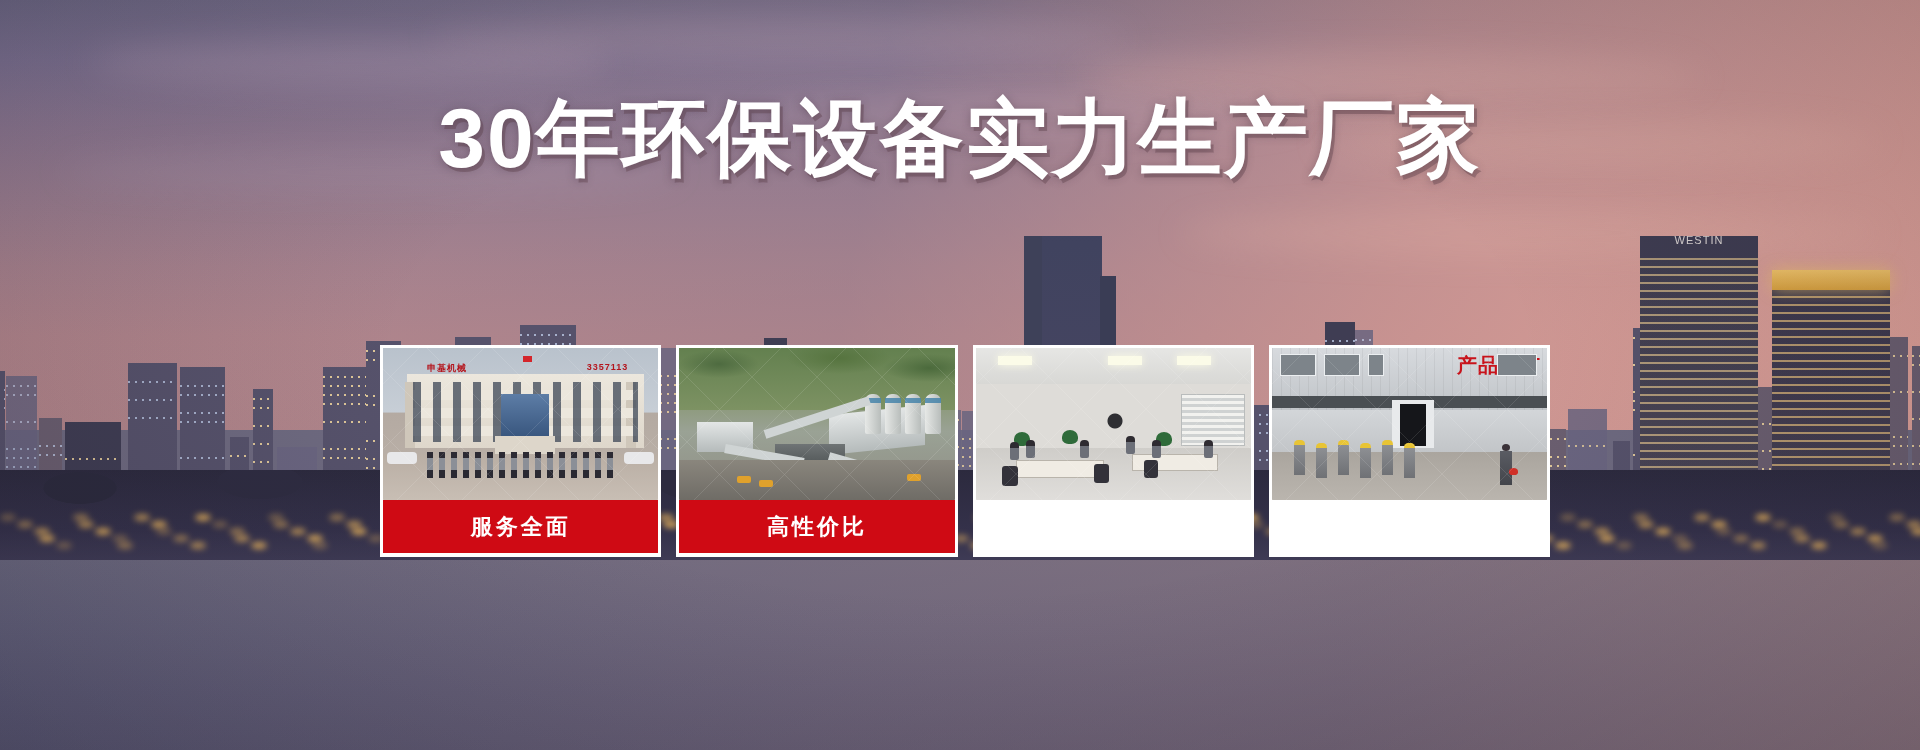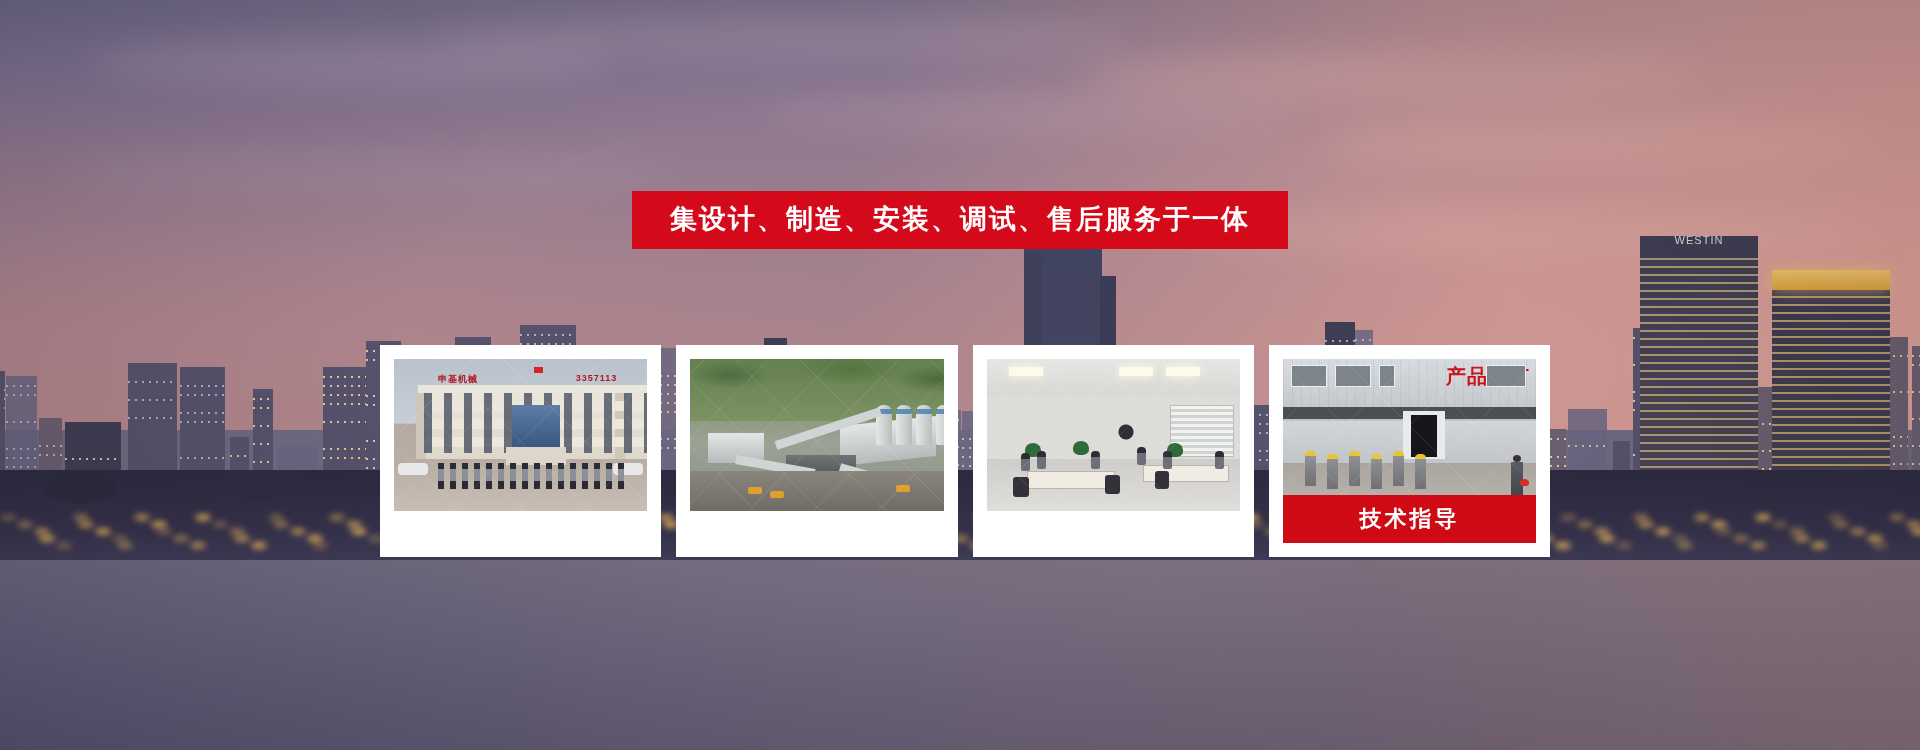--- a/index.html
+++ b/index.html
@@ -128,21 +128,21 @@
     font-size:27px;line-height:1;font-weight:bold;letter-spacing:2px;
     padding:15px 38px 16px;white-space:nowrap;
   }
 
   
   .cards{
     position:absolute;left:380px;top:345px;width:1170px;height:212px;
     display:flex;gap:15px;
   }
   .card{
-    width:285px;height:212px;background:#ffffff;padding:14px;box-sizing:border-box;
+    width:285px;height:212px;background:#ffffff;padding:3px;box-sizing:border-box;
     display:flex;flex-direction:column;
   }
   .thumb{
     position:relative;width:100%;height:152px;overflow:hidden;background:#9aa0a8;
   }
   .cap{
     height:53px;background:#cf0a14;color:#fff;display:flex;align-items:center;
     justify-content:center;font-size:22px;font-weight:bold;letter-spacing:3px;
   }
   .wm{position:absolute;inset:0;opacity:.22;
@@ -846,22 +846,22 @@
       <div class="ripple" style="top: 134px; opacity: 0.065;"></div>
       <div class="ripple" style="top: 142px; opacity: 0.02;"></div>
       <div class="ripple" style="top: 147px; opacity: 0.035;"></div>
       <div class="ripple" style="top: 155px; opacity: 0.05;"></div>
       <div class="ripple" style="top: 163px; opacity: 0.065;"></div>
       <div class="ripple" style="top: 168px; opacity: 0.02;"></div>
       <div class="ripple" style="top: 176px; opacity: 0.035;"></div>
     </div>
   <div class="vignette"></div>
 
-
-  <div class="subbar">集设计、制造、安装、调试、售后服务于一体</div>
+  <div class="headline">30年环保设备实力生产厂家</div>
+
 
   <div class="cards">
 
     <div class="card">
       <div class="thumb t1">
         <div class="facade"></div>
         <div class="wing" style="left:22px"></div>
         <div class="wing" style="right:22px"></div>
         <div class="winsgrid"></div>
         <div class="entry"></div>
@@ -885,20 +885,21 @@
             <div class="person" style="left: 152px;"></div>
             <div class="person" style="left: 164px;"></div>
             <div class="person" style="left: 176px;"></div>
             <div class="person" style="left: 188px;"></div>
             <div class="person" style="left: 200px;"></div>
             <div class="person" style="left: 212px;"></div>
             <div class="person" style="left: 224px;"></div>
           </div>
         <div class="wm"></div>
       </div>
+      <div class="cap">服务全面</div>
     </div>
 
     <div class="card">
       <div class="thumb t2">
         <div class="fields"></div>
         <div class="shed" style="left:150px;top:62px;width:96px;height:40px;transform:skewY(-6deg);"></div>
         <div class="shed" style="left:18px;top:74px;width:56px;height:30px;"></div>
         <div class="shed" style="left:96px;top:96px;width:70px;height:24px;background:linear-gradient(180deg,#6f7475,#4e5354);"></div>
         <div class="silo" style="left:186px">
             <i class="band"></i>
@@ -914,20 +915,21 @@
           </div>
         <div class="conv" style="left:86px;top:82px;width:110px;transform:rotate(-18deg);"></div>
         <div class="conv" style="left:150px;top:104px;width:120px;transform:rotate(16deg);"></div>
         <div class="conv" style="left:46px;top:96px;width:80px;transform:rotate(10deg);"></div>
         <div class="yard"></div>
         <div class="truck" style="left:58px;top:128px"></div>
         <div class="truck" style="left:80px;top:132px"></div>
         <div class="truck" style="right:34px;top:126px"></div>
         <div class="wm"></div>
       </div>
+      <div class="cap">高性价比</div>
     </div>
 
     <div class="card">
       <div class="thumb t3">
         <div class="ceiling"></div>
         <div class="panel" style="left:22px"></div>
         <div class="panel" style="left:132px"></div>
         <div class="panel" style="right:40px"></div>
         <div class="wall"></div>
         <div class="decal"></div>
@@ -994,17 +996,16 @@
               <div class="body"></div>
             </div>
           </div>
         <div class="boss" style="left:228px;top:96px">
           <div class="head"></div>
           <div class="body"></div>
           <div class="helmet"></div>
         </div>
         <div class="wm"></div>
       </div>
-      <div class="cap">技术指导</div>
     </div>
 
   </div>
 </div>
 
 </body></html>

